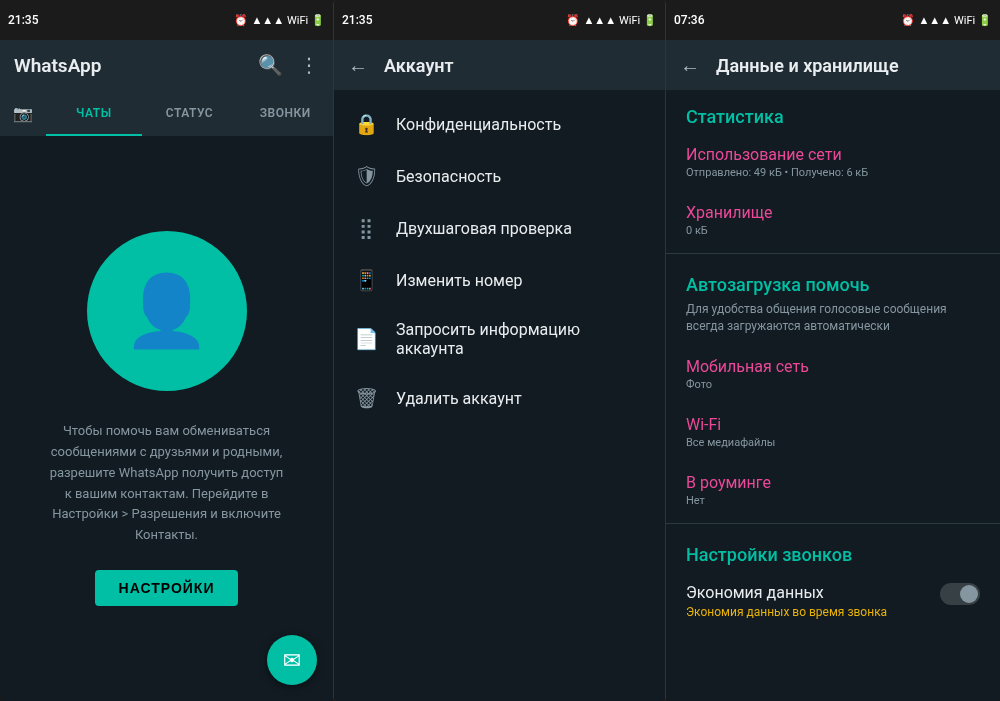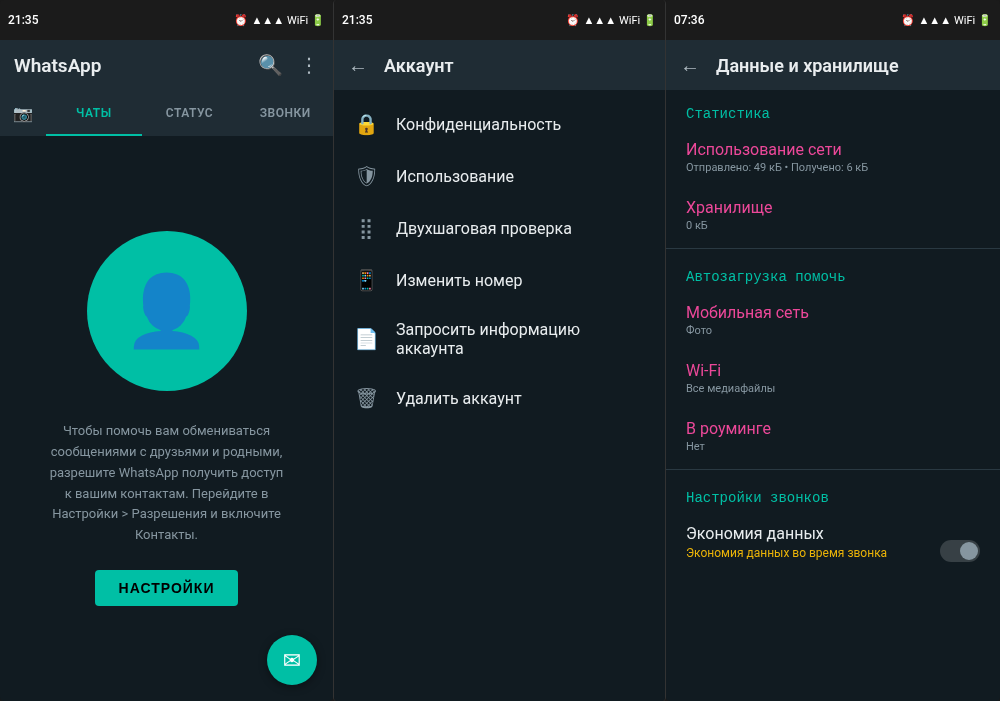--- a/index.html
+++ b/index.html
@@ -200,42 +200,41 @@
 
     
     .panel-3-body {
       flex: 1;
       background: #111b21;
       overflow-y: auto;
     }
 
     .section-header {
       padding: 16px 20px 6px;
-      font-size: 14px;
+      font-size: 18px;
       color: #00bfa5;
       font-weight: 500;
-      font-family: Liberation Mono, monospace;
     }
 
     .stat-item {
       padding: 12px 20px;
     }
     .stat-title {
       font-size: 16px;
       color: #ec4899;
       margin-bottom: 2px;
     }
     .stat-sub {
       font-size: 11px;
       color: #8696a0;
     }
 
     .toggle-item {
       display: flex;
-      align-items: flex-end;
+      align-items: flex-start;
       justify-content: space-between;
       padding: 12px 20px;
     }
     .toggle-info { flex: 1; }
     .toggle-title { font-size: 16px; color: #e9edef; margin-bottom: 2px; }
     .toggle-sub { font-size: 12px; color: #eab308; line-height: 1.4; }
 
     .toggle-switch {
       width: 40px;
       height: 22px;
@@ -331,21 +330,21 @@
     <span class="back-bar-title">Аккаунт</span>
   </div>
 
   <div class="settings-list">
     <div class="settings-item">
       <span class="item-icon">🔒</span>
       <span class="item-text">Конфиденциальность</span>
     </div>
     <div class="settings-item">
       <span class="item-icon">🛡</span>
-      <span class="item-text">Использование</span>
+      <span class="item-text">Безопасность</span>
     </div>
     <div class="settings-item">
       <span class="item-icon">⣿</span>
       <span class="item-text">Двухшаговая проверка</span>
     </div>
     <div class="settings-item">
       <span class="item-icon">📱</span>
       <span class="item-text">Изменить номер</span>
     </div>
     <div class="settings-item">
@@ -386,20 +385,21 @@
     </div>
 
     <div class="stat-item">
       <div class="stat-title">Хранилище</div>
       <div class="stat-sub">0 кБ</div>
     </div>
 
     <div class="divider"></div>
 
     <div class="section-header">Автозагрузка помочь</div>
+    <div class="stat-sub" style="padding: 0 20px 10px; font-size:12px; color:#8696a0; line-height:1.4;">Для удобства общения голосовые сообщения всегда загружаются автоматически</div>
 
     <div class="stat-item">
       <div class="stat-title">Мобильная сеть</div>
       <div class="stat-sub">Фото</div>
     </div>
 
     <div class="stat-item">
       <div class="stat-title">Wi-Fi</div>
       <div class="stat-sub">Все медиафайлы</div>
     </div>

